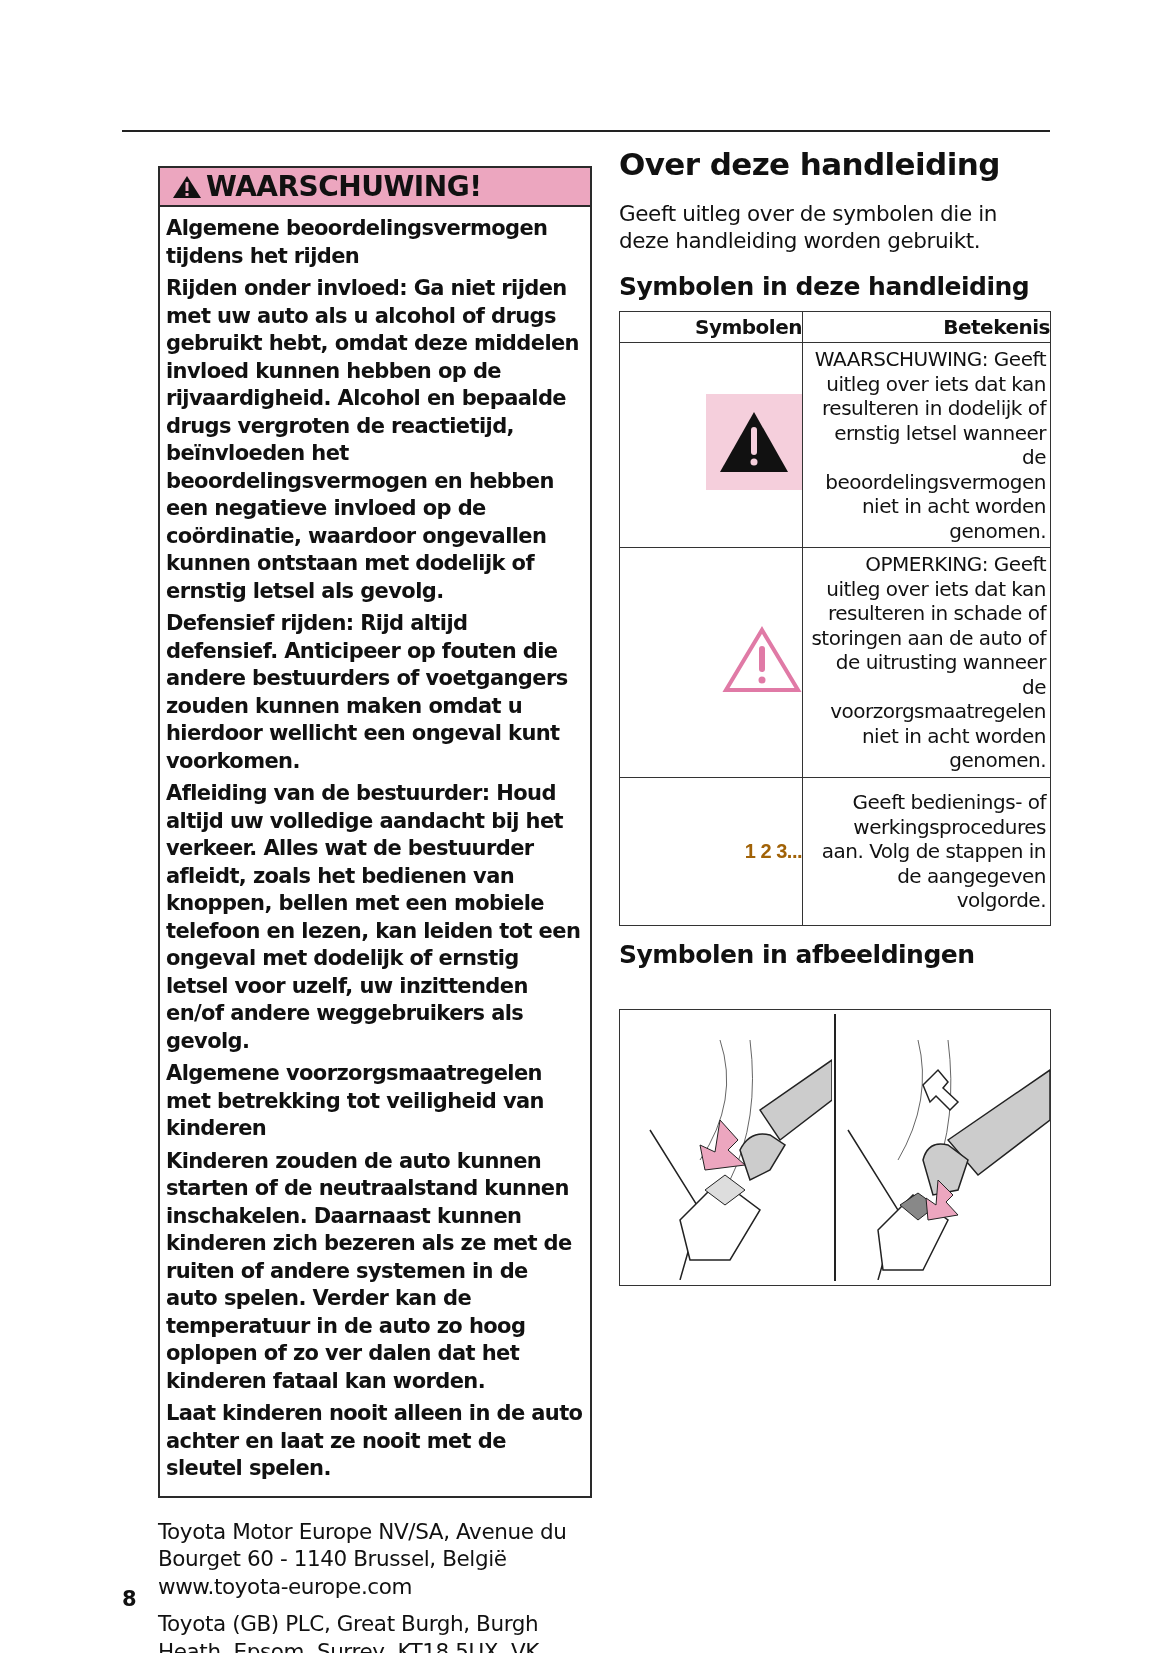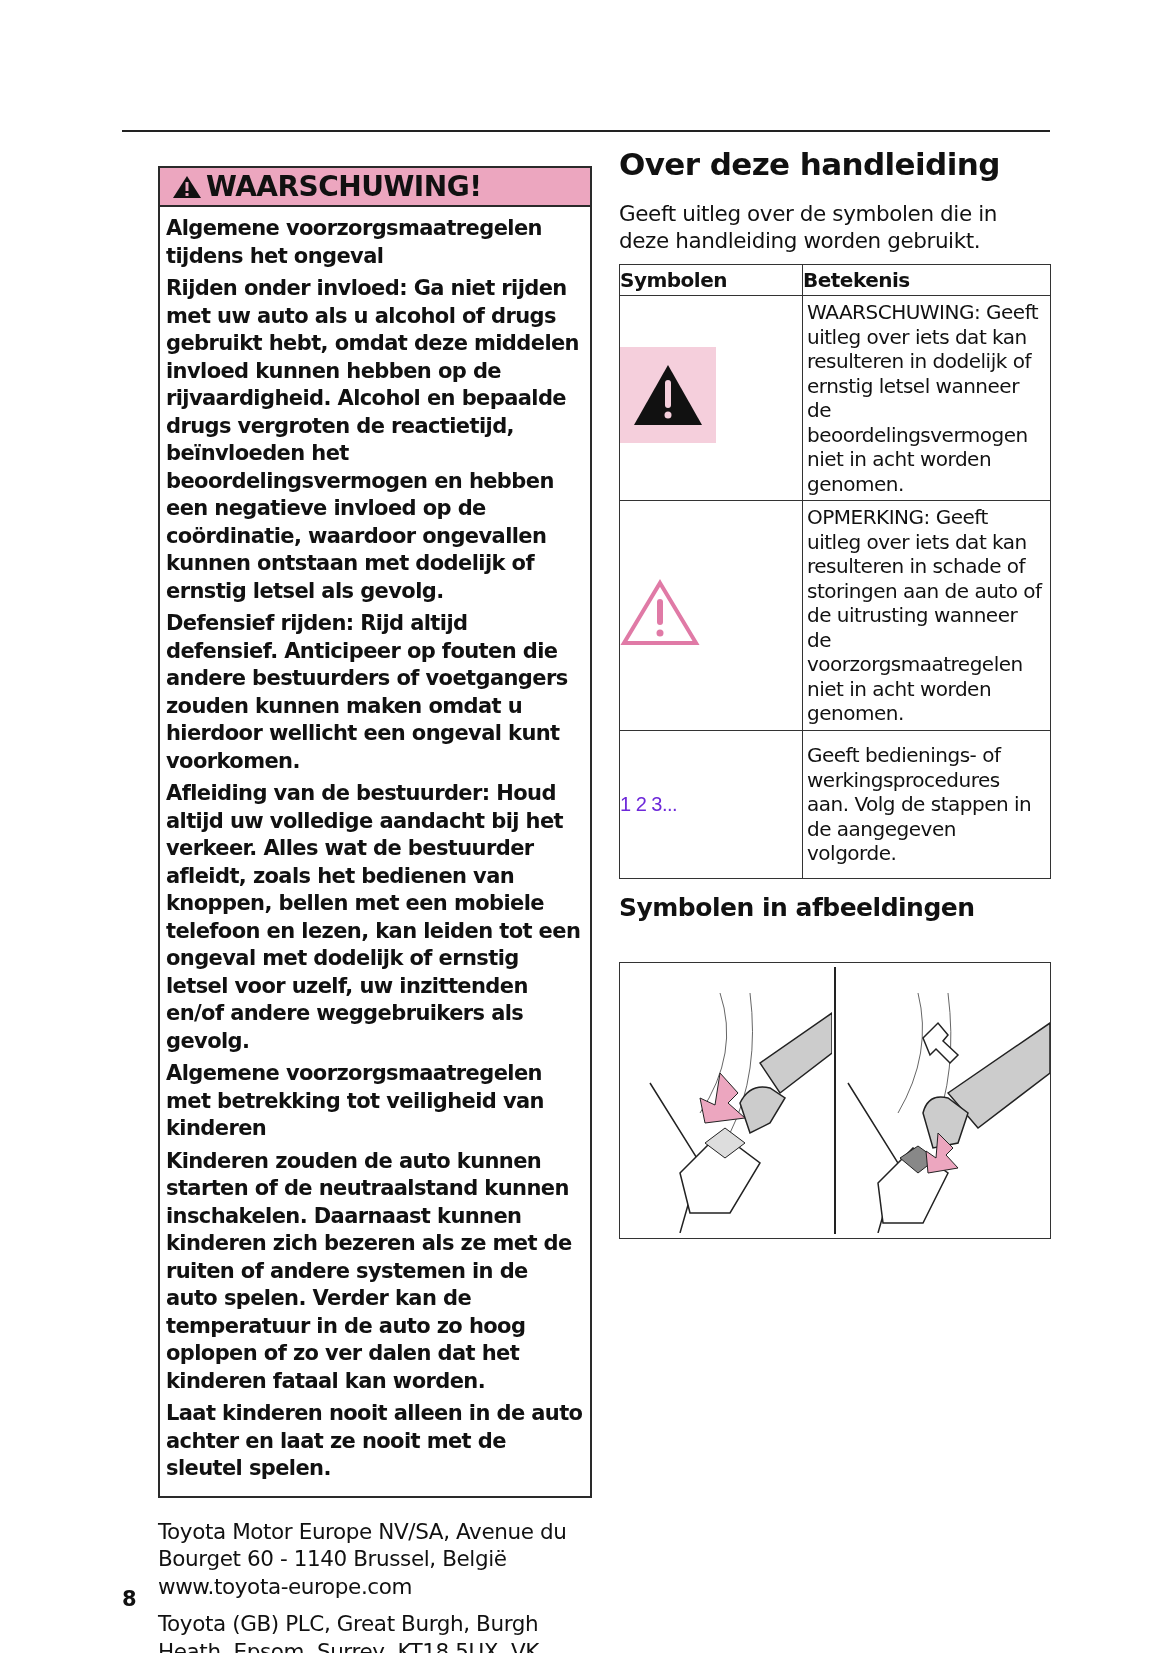--- a/index.html
+++ b/index.html
@@ -13,64 +13,65 @@
   .warn-body .h { font-weight:bold; }
   .warn-body p { margin:0 0 5px 0;font-weight:bold; }
   .address { margin-top:20px; font-size:21.5px; line-height:27.5px; letter-spacing:-0.4px; }
   .address p { margin:0 0 10px 0; }
   .page-num { position:absolute; left:122px; top:1587px; font-weight:bold; font-size:21px; }
   .right-col { position:absolute; left:619px; top:146px; width:432px; }
   .h1 { font-weight:bold; font-size:31px; margin:0; letter-spacing:-0.6px; }
   .intro { font-size:21.5px; line-height:27px; margin-top:18px; letter-spacing:-0.4px; }
   .h2 { font-weight:bold; font-size:25px; margin-top:18px; letter-spacing:-0.5px; }
   table.sym { border-collapse:collapse; width:432px; margin-top:10px; font-size:20px; line-height:24.5px; letter-spacing:-0.5px; }
-  table.sym th, table.sym td { border:1.5px solid #333; text-align:left; padding:0; }
+  table.sym th, table.sym td { border:1.5px solid #333; text-align:right; padding:0; }
   table.sym th { font-weight:bold; height:30px; }
   table.sym td.icon { width:182px; vertical-align:middle; }
   table.sym td.txt { padding:1px 4px; }
   .figure { margin-top:40px; width:432px; height:277px; border:1.5px solid #333; position:relative; box-sizing:border-box; }
   .figure .divider { position:absolute; left:214px; top:4px; width:2px; height:267px; background:#222; }
-  .seq { color:#6d28d9; font-family:"Liberation Sans", sans-serif; font-weight:normal; }
+  .seq { color:#a16207; font-family:"Liberation Sans", sans-serif; font-weight:bold; }
 </style>
 </head>
 <body>
 
 <div class="top-rule"></div>
 
 <div class="left-col">
   <div class="warn-box">
     <div class="warn-header">
       <svg width="30" height="24" viewBox="0 0 30 24">
           <polygon points="15,1 29,23 1,23" fill="#111"></polygon>
           <rect x="13.5" y="7" width="3" height="9" fill="#eca6bf"></rect>
           <rect x="13.5" y="18" width="3" height="3" fill="#eca6bf"></rect>
         </svg>
       <span>WAARSCHUWING!</span>
     </div>
     <div class="warn-body">
-      <p class="h">Algemene voorzorgsmaatregelen tijdens het ongeval</p>
+      <p class="h">Algemene beoordelingsvermogen tijdens het rijden</p>
       <p>Rijden onder invloed: Ga niet rijden met uw auto als u alcohol of drugs gebruikt hebt, omdat deze middelen invloed kunnen hebben op de rijvaardigheid. Alcohol en bepaalde drugs vergroten de reactietijd, beïnvloeden het beoordelingsvermogen en hebben een negatieve invloed op de coördinatie, waardoor ongevallen kunnen ontstaan met dodelijk of ernstig letsel als gevolg.</p>
       <p>Defensief rijden: Rijd altijd defensief. Anticipeer op fouten die andere bestuurders of voetgangers zouden kunnen maken omdat u hierdoor wellicht een ongeval kunt voorkomen.</p>
       <p>Afleiding van de bestuurder: Houd altijd uw volledige aandacht bij het verkeer. Alles wat de bestuurder afleidt, zoals het bedienen van knoppen, bellen met een mobiele telefoon en lezen, kan leiden tot een ongeval met dodelijk of ernstig letsel voor uzelf, uw inzittenden en/of andere weggebruikers als gevolg.</p>
       <p class="h">Algemene voorzorgsmaatregelen met betrekking tot veiligheid van kinderen</p>
       <p>Kinderen zouden de auto kunnen starten of de neutraalstand kunnen inschakelen. Daarnaast kunnen kinderen zich bezeren als ze met de ruiten of andere systemen in de auto spelen. Verder kan de temperatuur in de auto zo hoog oplopen of zo ver dalen dat het kinderen fataal kan worden.</p>
       <p>Laat kinderen nooit alleen in de auto achter en laat ze nooit met de sleutel spelen.</p>
     </div>
   </div>
   <div class="address">
     <p>Toyota Motor Europe NV/SA, Avenue du Bourget 60 - 1140 Brussel, België www.toyota-europe.com</p>
     <p>Toyota (GB) PLC, Great Burgh, Burgh Heath, Epsom, Surrey, KT18 5UX, VK</p>
   </div>
 </div>
 
 <div class="page-num">8</div>
 
 <div class="right-col">
   <h1 class="h1">Over deze handleiding</h1>
   <div class="intro">Geeft uitleg over de symbolen die in deze handleiding worden gebruikt.</div>
+  <div class="h2">Symbolen in deze handleiding</div>
   <table class="sym">
     <tbody>
         <tr>
       <th>Symbolen</th>
       <th>Betekenis</th>
     </tr>
     <tr style="height:205px;">
       <td class="icon">
         <svg width="96" height="96" viewBox="0 0 96 96">
               <rect width="96" height="96" fill="#f5cfdc"></rect>

